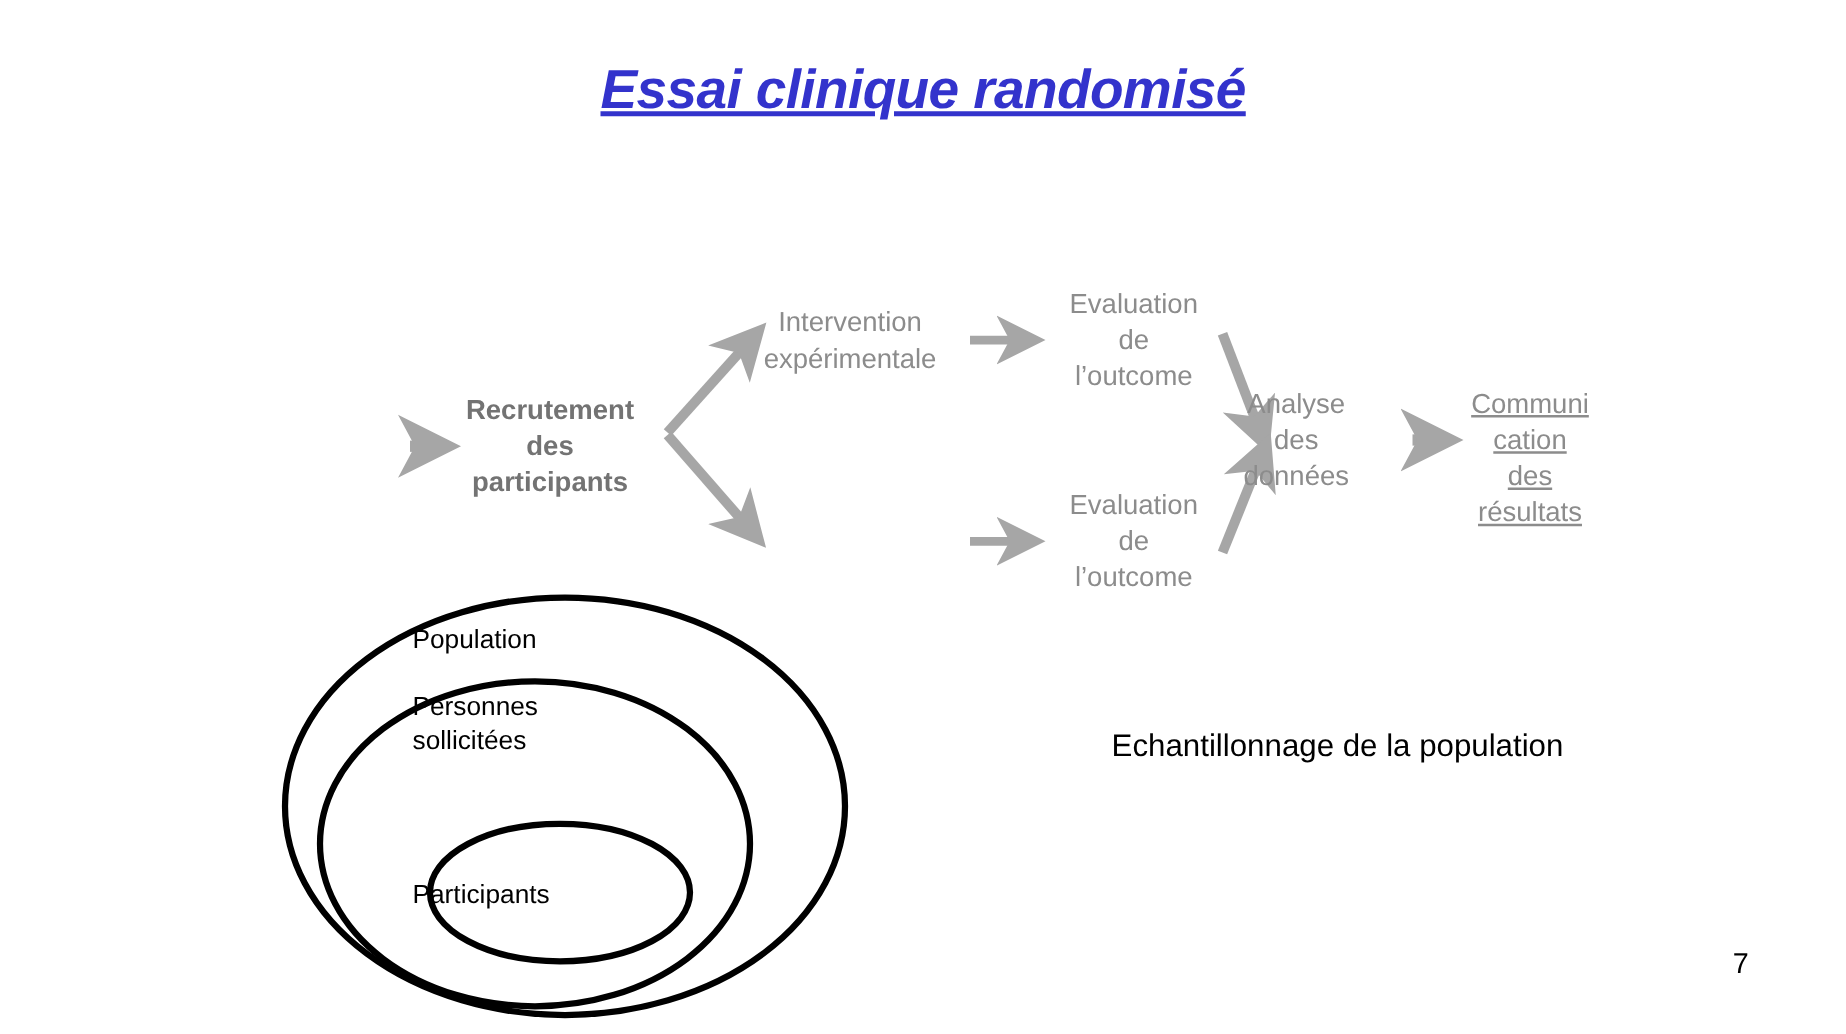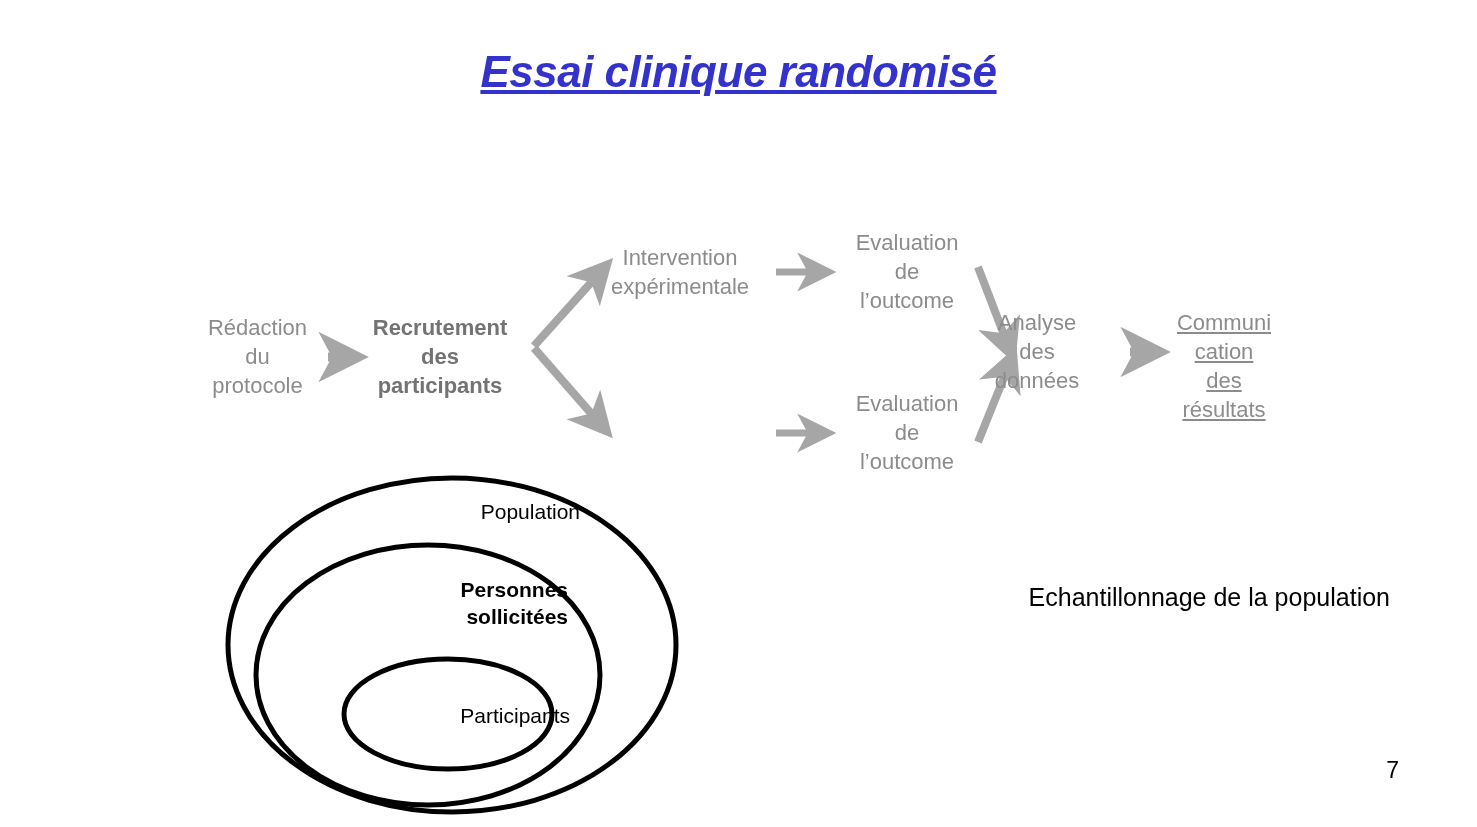--- a/index.html
+++ b/index.html
@@ -60,30 +60,30 @@
     top: 462px;
     width: 490px;
     height: 365px;
   }
   .venn-label {
     position: absolute;
     color: #000000;
     font-family: "Liberation Sans", sans-serif;
     font-size: 21px;
     line-height: 27px;
-    text-align: right;
+    text-align: left;
     white-space: pre-line;
   }
   .body-text {
     position: absolute;
     color: #000000;
     font-family: "Liberation Sans", sans-serif;
     font-size: 25px;
     line-height: 35px;
-    text-align: right;
+    text-align: center;
     white-space: pre-line;
   }
   #page-number {
     position: absolute;
     right: 78px;
     top: 757px;
     font-family: "Liberation Sans", sans-serif;
     font-size: 23px;
     color: #000000;
   }
@@ -128,23 +128,20 @@
 
     <g>
       <path d="M978,442 L1007,370" stroke="#A6A6A6" stroke-width="8" fill="none" marker-end="url(#bigHead)"></path>
     </g>
 
     <g>
       <path d="M1130,352 L1142,352" stroke="#A6A6A6" stroke-width="9" fill="none" marker-end="url(#bigHead)"></path>
     </g>
   </svg>
 
-  <div class="flow-label" style="left:190px; top:313px; width:135px;">Rédaction
-du
-protocole</div>
 
   <div class="flow-label highlight" style="left:360px; top:313px; width:160px;">Recrutement
 des
 participants</div>
 
   <div class="flow-label" style="left:595px; top:243px; width:170px;">Intervention
 expérimentale</div>
 
 
   <div class="flow-label" style="left:832px; top:228px; width:150px;">Evaluation
@@ -165,21 +162,21 @@
 résultats</div>
 
   <svg id="venn-svg" viewBox="0 0 490 365">
     <ellipse cx="234" cy="183" rx="224" ry="167" fill="none" stroke="#000000" stroke-width="5"></ellipse>
     <ellipse cx="210" cy="213" rx="172" ry="130" fill="none" stroke="#000000" stroke-width="5"></ellipse>
     <ellipse cx="230" cy="252" rx="104" ry="55" fill="none" stroke="#000000" stroke-width="5"></ellipse>
   </svg>
 
   <div class="venn-label" style="left:330px; top:498px; width:250px;">Population</div>
 
-  <div class="venn-label" style="left:330px; top:576px; width:238px;font-weight:bold;">Personnes
+  <div class="venn-label" style="left:330px; top:552px; width:238px;">Personnes
 sollicitées</div>
 
   <div class="venn-label" style="left:330px; top:702px; width:240px;">Participants</div>
 
   <div class="body-text" style="left:750px; top:580px; width:640px;">Echantillonnage de la population</div>
 
 
   <div id="page-number">7</div>
 
 </div>

